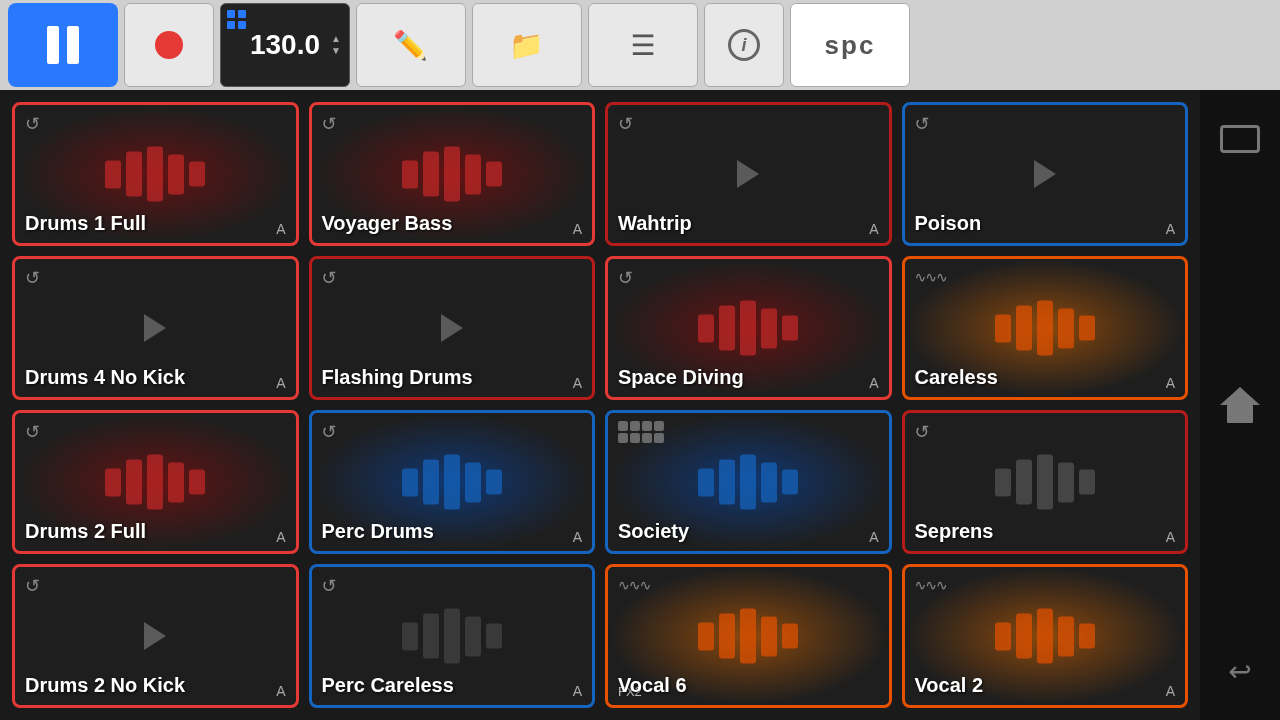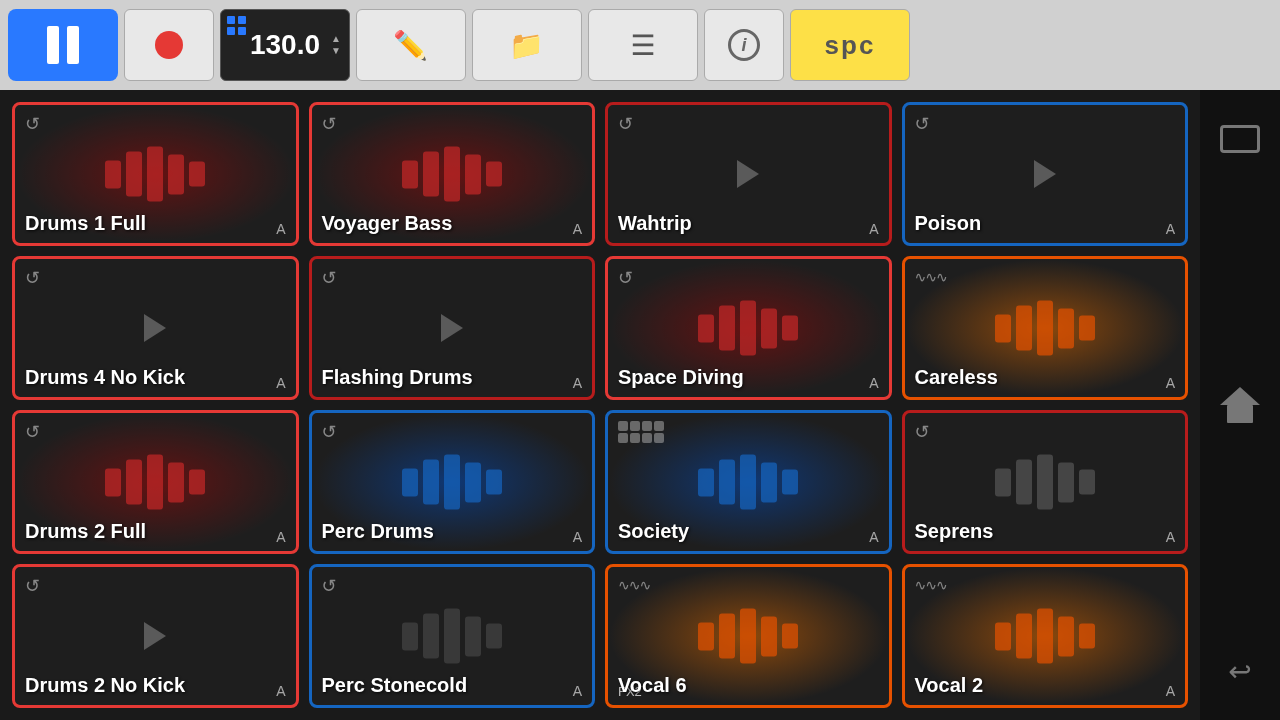--- a/index.html
+++ b/index.html
@@ -18,21 +18,21 @@
       height: 90px;
       background: #d0d0d0;
       display: flex;
       align-items: center;
       padding: 0 8px;
       gap: 6px;
       flex-shrink: 0;
     }
 
     .tb-btn {
-      height: 72px;
+      height: 84px;
       background: #e8e8e8;
       border: 1px solid #aaa;
       border-radius: 6px;
       display: flex;
       align-items: center;
       justify-content: center;
       cursor: pointer;
     }
 
     #btn-pause {
@@ -107,21 +107,21 @@
     .tb-icon-btn {
       width: 110px;
     }
     .tb-icon {
       color: #555;
       font-size: 28px;
     }
 
     #btn-spc {
       width: 120px;
-      background: #fde047;
+      background: #ffffff;
     }
     #btn-spc .spc-text {
       font-size: 26px;
       font-weight: bold;
       color: #555;
       letter-spacing: 2px;
     }
 
     #btn-info {
       width: 80px;
@@ -525,21 +525,21 @@
       </div>
       <div class="pad border-blue">
         <div class="loop-icon">↺</div>
         <div class="vu-bars">
           <div class="vu-bar" style="height: 28px; background: rgb(68, 68, 68); opacity: 0.7;"></div>
           <div class="vu-bar" style="height: 45px; background: rgb(68, 68, 68); opacity: 0.7;"></div>
           <div class="vu-bar" style="height: 55px; background: rgb(68, 68, 68); opacity: 0.7;"></div>
           <div class="vu-bar" style="height: 40px; background: rgb(68, 68, 68); opacity: 0.7;"></div>
           <div class="vu-bar" style="height: 25px; background: rgb(68, 68, 68); opacity: 0.7;"></div>
         </div>
-        <span class="pad-label">Perc Stonecold</span>
+        <span class="pad-label">Perc Careless</span>
         <span class="pad-a">A</span>
       </div>
       <div class="pad border-orange">
         <div class="glow-orange"></div>
         <div class="wave-icon">∿∿∿</div>
         <div class="vu-bars">
           <div class="vu-bar" style="height: 28px; background: rgb(230, 81, 0); opacity: 0.7;"></div>
           <div class="vu-bar" style="height: 45px; background: rgb(230, 81, 0); opacity: 0.7;"></div>
           <div class="vu-bar" style="height: 55px; background: rgb(230, 81, 0); opacity: 0.7;"></div>
           <div class="vu-bar" style="height: 40px; background: rgb(230, 81, 0); opacity: 0.7;"></div>

